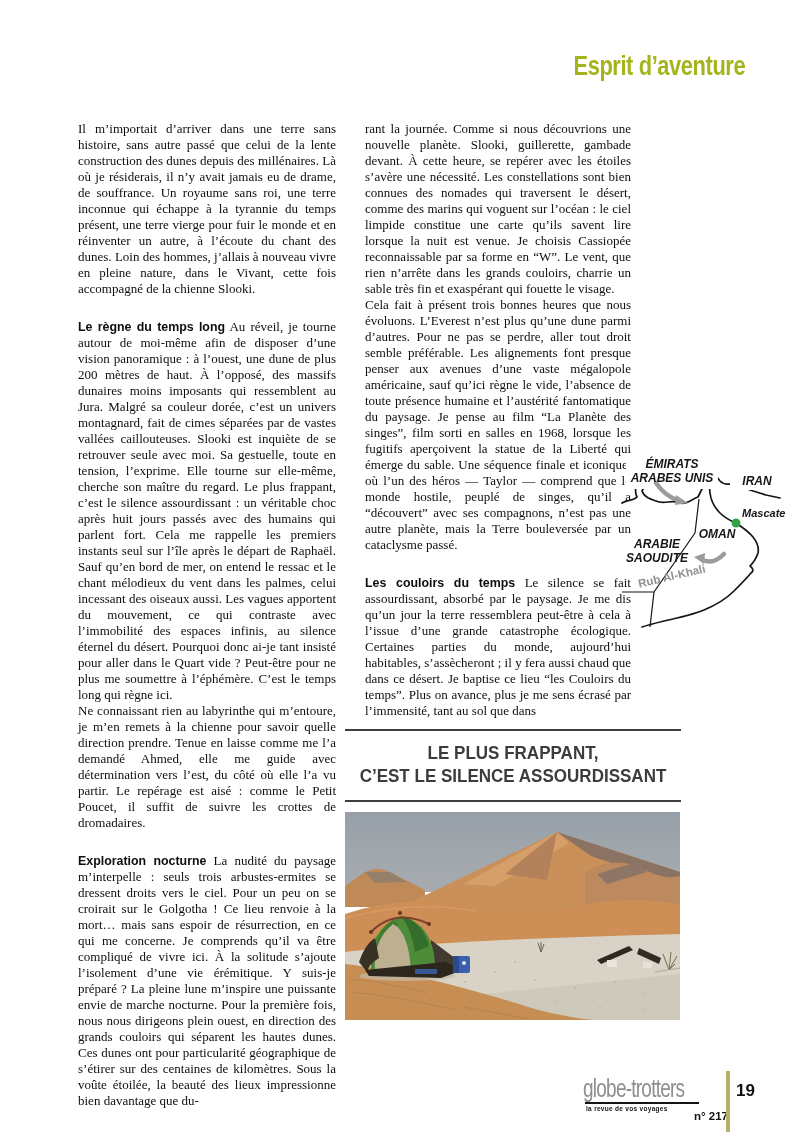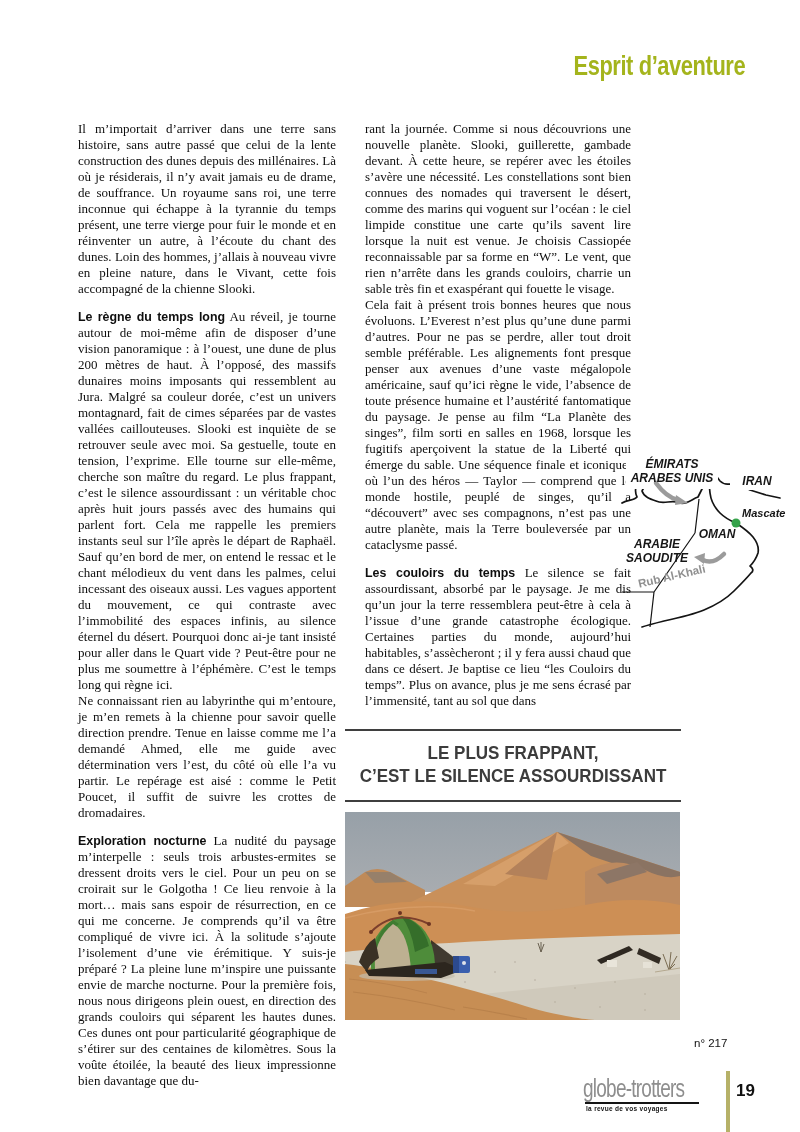--- a/index.html
+++ b/index.html
@@ -15,21 +15,21 @@
     transform:scaleX(0.78); transform-origin:100% 50%;
     white-space:nowrap;
   }
 
   
   .col { position:absolute; top:121px; font-size:13px; line-height:16px;
          text-align:justify; hyphens:auto; -webkit-hyphens:auto; }
   .col-left  { left:78px;  width:258px; }
   .col-right { left:365px; width:266px; }
   .col p { margin:0; }
-  .col p.gap-before { margin-top:12px; }
+  .col p.gap-before { margin-top:22px; }
   .lead { font-family:"Liberation Sans", sans-serif; font-weight:bold;
           font-size:12.4px; }
 
   
   .map { position:absolute; left:610px; top:441px; width:182px; height:200px; }
   .map text { font-family:"Liberation Sans", sans-serif; }
   .map .country { font-weight:bold; font-style:italic; font-size:12px; fill:#161616; }
   .map .city    { font-weight:bold; font-style:italic; font-size:11px; fill:#161616; }
   .map .desert  { font-size:11.5px; fill:#8f8f8f; font-weight:bold; }
 
@@ -55,22 +55,22 @@
     color:#8e8e8e; letter-spacing:-1px;
     transform:scaleX(0.76); transform-origin:0 50%; white-space:nowrap;
   }
   .footer-rule { position:absolute; left:585px; top:1102px; width:114px; height:2px; background:#141414; }
   .footer-tagline {
     position:absolute; left:586px; top:1105px;
     font-family:"Liberation Sans", sans-serif; font-weight:bold;
     font-size:6.5px; color:#141414; letter-spacing:0.3px;
   }
   .footer-issue {
-    position:absolute; left:694px; top:1037px;
-    font-family:"Liberation Sans", sans-serif; font-weight:normal;
+    position:absolute; left:694px; top:1110px;
+    font-family:"Liberation Sans", sans-serif; font-weight:bold;
     font-size:11.5px; color:#111;
   }
   .footer-bar { position:absolute; left:726px; top:1071px; width:4px; height:61px; background:#b6b168; }
   .footer-page {
     position:absolute; left:736px; top:1081px;
     font-family:"Liberation Sans", sans-serif; font-weight:bold;
     font-size:17px; color:#111;
   }
 </style>
 </head>

